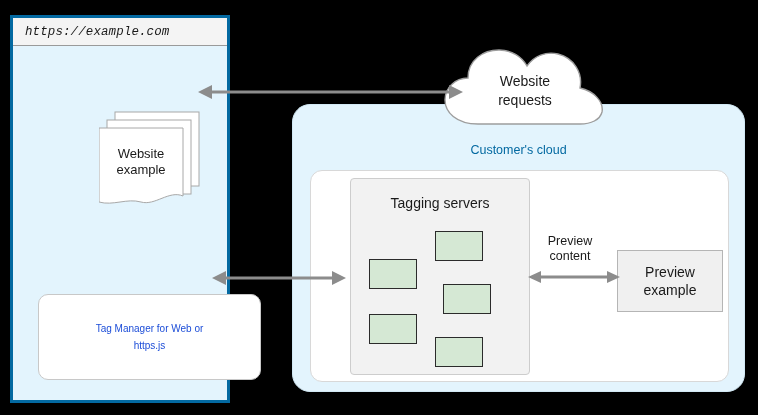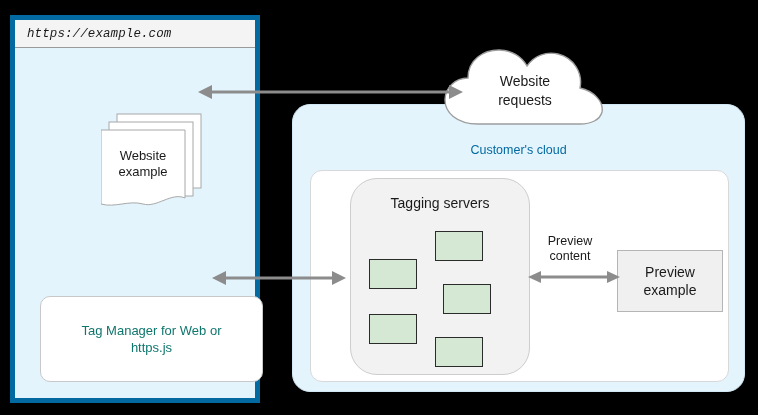--- a/index.html
+++ b/index.html
@@ -14,24 +14,24 @@
     background: #000000;
     overflow: hidden;
     font-family: "Liberation Sans", sans-serif;
   }
 
   
   .browser-window {
     position: absolute;
     left: 10px;
     top: 15px;
-    width: 250px;
+    width: 220px;
     height: 388px;
     box-sizing: border-box;
-    border: 5px solid #0369a1;
+    border: 3px solid #0369a1;
     background: #e3f4fd;
   }
   .browser-urlbar {
     position: absolute;
     left: 0;
     top: 0;
     width: 100%;
     height: 28px;
     box-sizing: border-box;
     border-bottom: 1px solid #9a9a9a;
@@ -86,23 +86,23 @@
     box-sizing: border-box;
     background: #ffffff;
     border: 1px solid #c8c8c8;
     border-radius: 10px;
     display: flex;
     align-items: center;
     justify-content: center;
   }
   .tagmanager-label {
     text-align: center;
-    font-size: 13px;
+    font-size: 10px;
     line-height: 17px;
-    color: #0f766e;
+    color: #1d4ed8;
     padding: 0 14px;
   }
 
   
   .customer-cloud {
     position: absolute;
     left: 292px;
     top: 104px;
     width: 453px;
     height: 288px;
@@ -137,21 +137,21 @@
   
   .tagging-box {
     position: absolute;
     left: 350px;
     top: 178px;
     width: 180px;
     height: 197px;
     box-sizing: border-box;
     background: #f2f2f2;
     border: 1px solid #cdcdcd;
-    border-radius: 27px;
+    border-radius: 4px;
     padding-left: 25px;
   }
   .tagging-label {
     position: absolute;
     left: 0;
     top: 16px;
     width: 100%;
     text-align: center;
     font-size: 14px;
     color: #1a1a1a;

